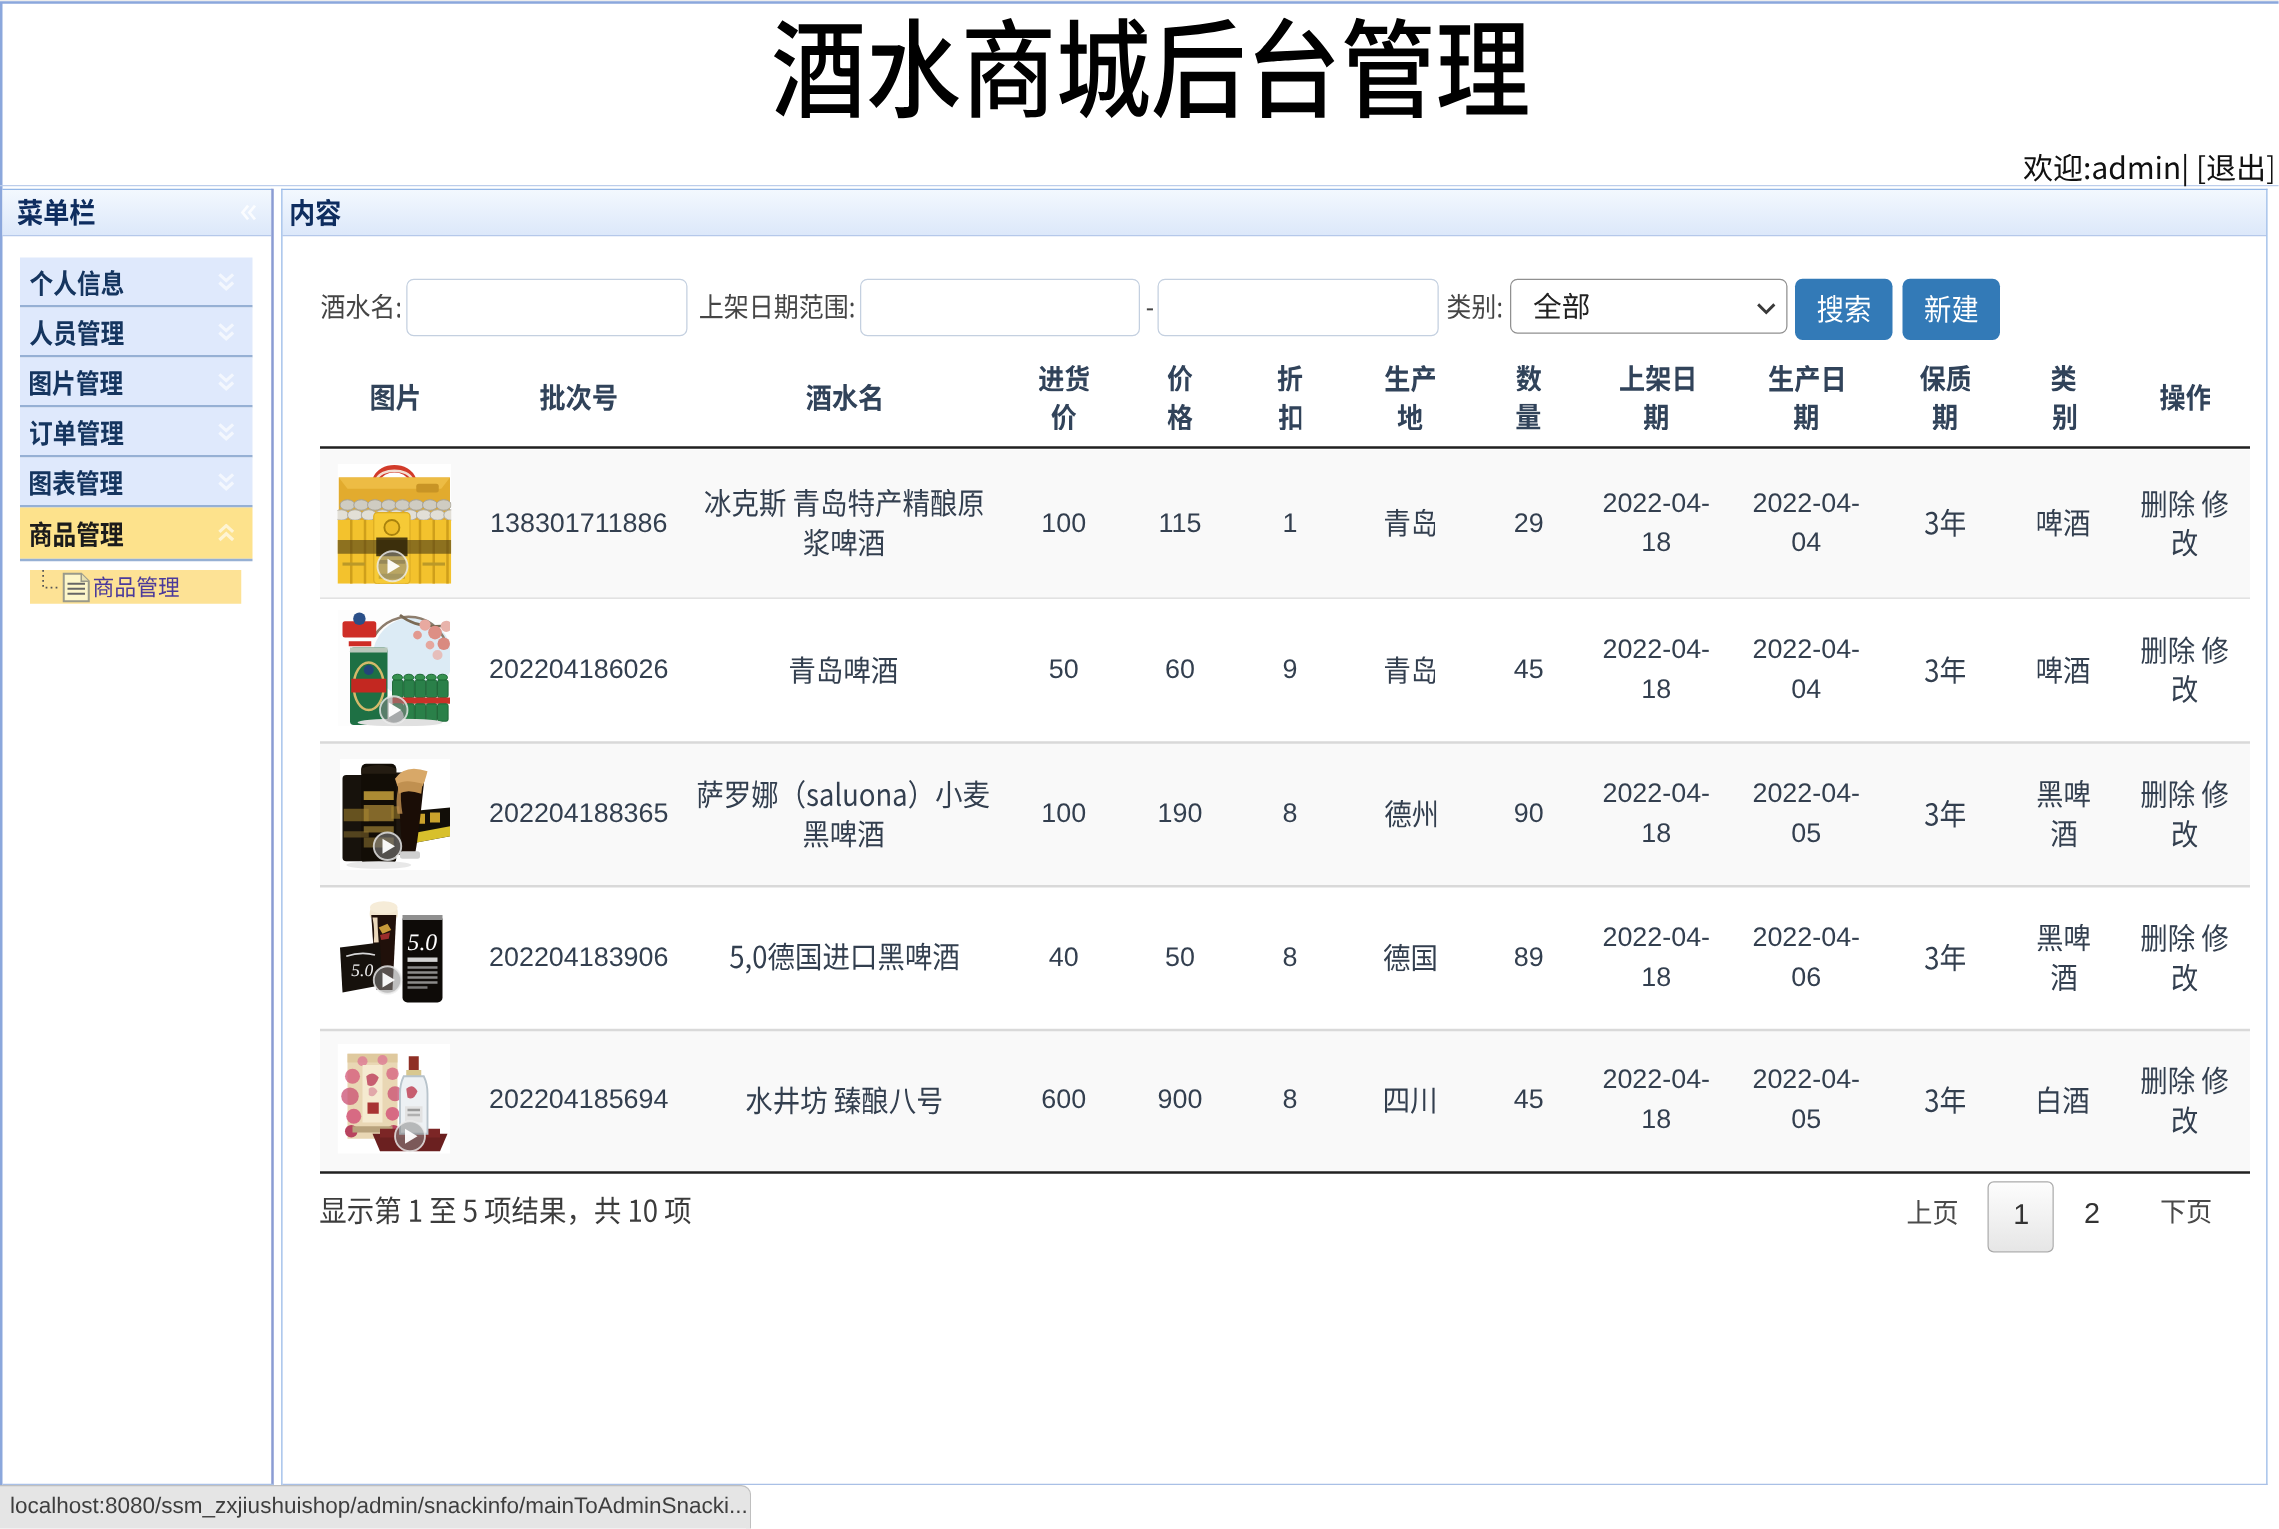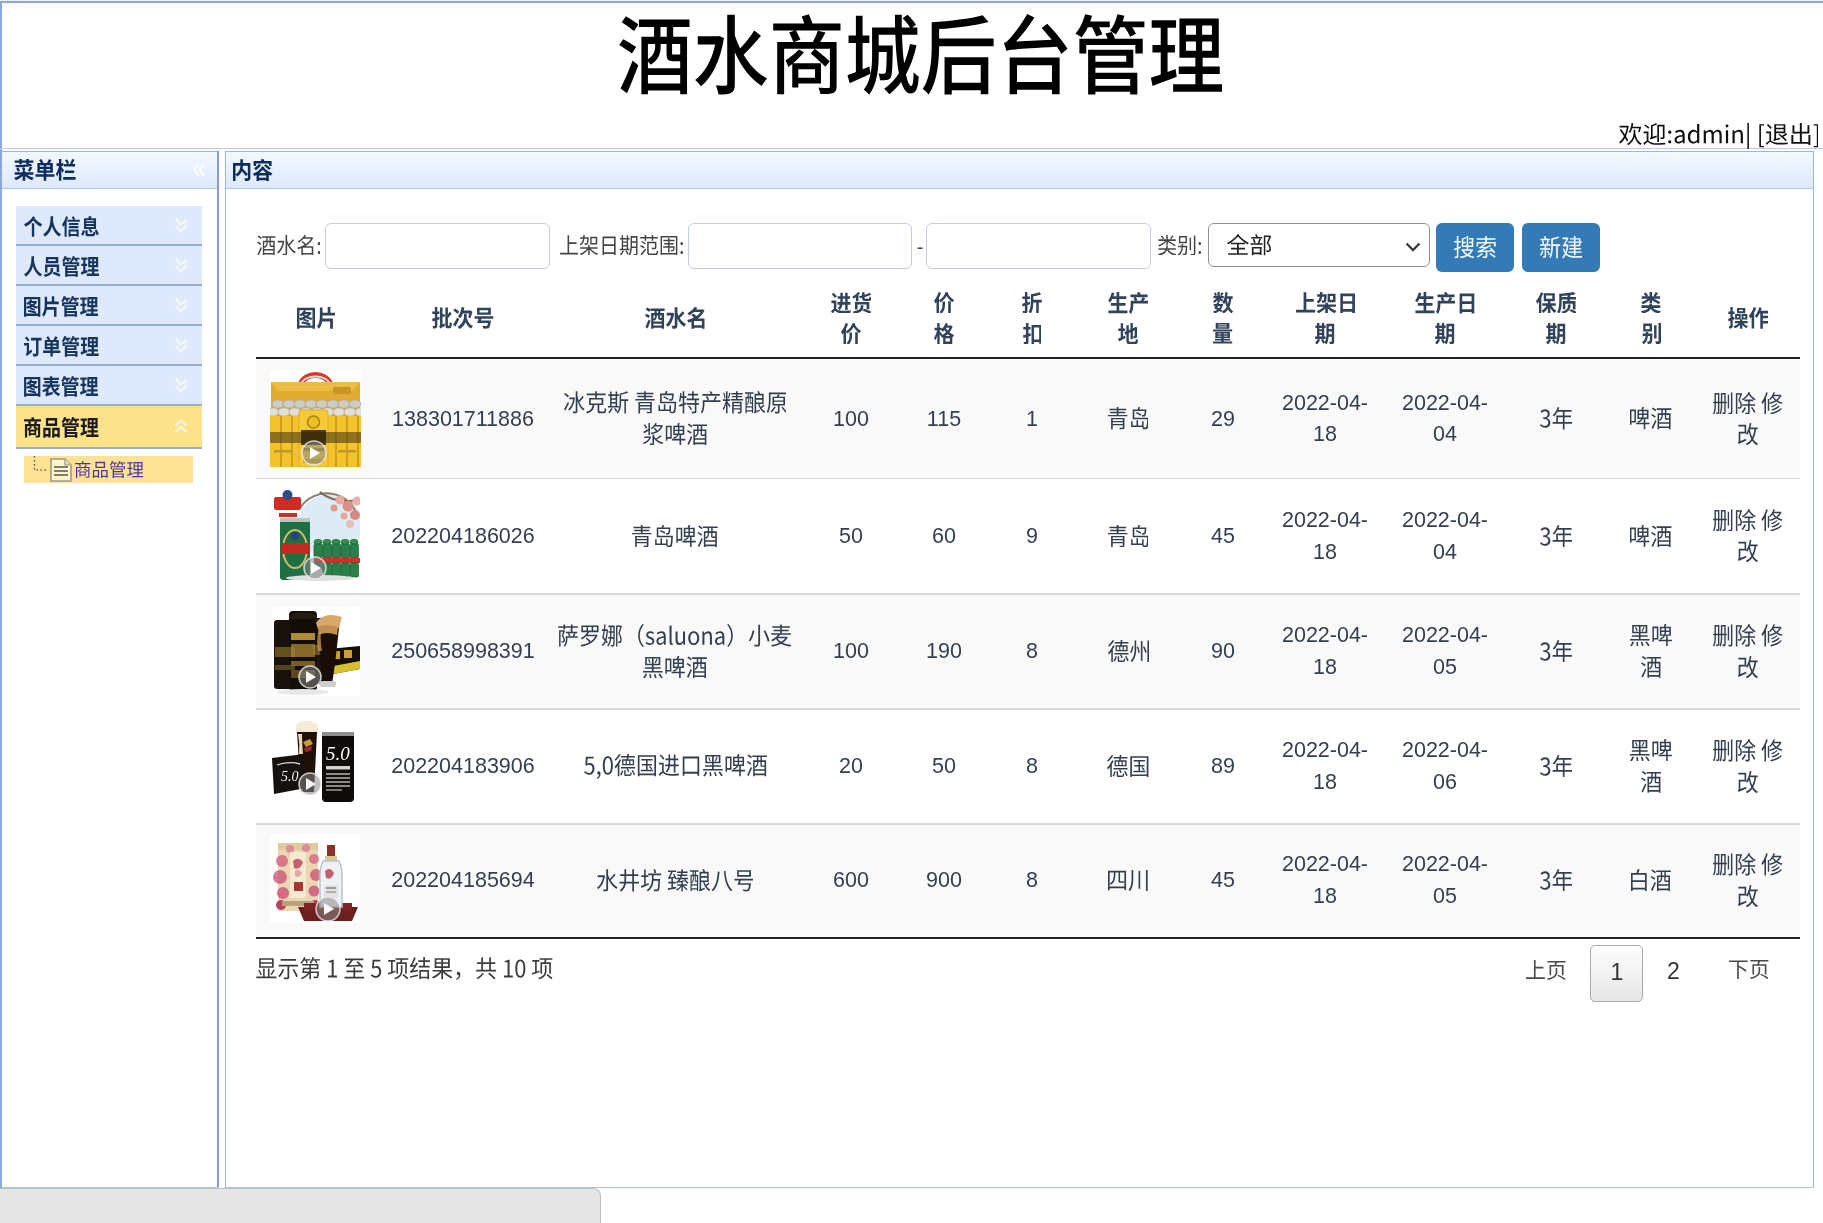--- a/index.html
+++ b/index.html
@@ -728,21 +728,21 @@
         </g>
       </svg>
     </div>
     <div style="position:absolute;left:1738.0px;top:540.4px;">
       <svg style="display:block" width="20.0" height="22.4" viewBox="1.28 -20.33 20.02 22.36">
         <g fill="#333f4f">
           <use href="#g105" transform="translate(0.0,0) scale(0.02200,0.02420)"></use>
         </g>
       </svg>
     </div>
-    <div style="position:absolute;left:463px;top:651px;transform:translate(-50%,-50%);font:normal 21.5px 'Liberation Sans', sans-serif;color:#333f4f;white-space:nowrap;">250658998391</div>
+    <div style="position:absolute;left:463px;top:651px;transform:translate(-50%,-50%);font:normal 21.5px 'Liberation Sans', sans-serif;color:#333f4f;white-space:nowrap;">202204188365</div>
     <div style="position:absolute;left:558.2px;top:623.7px;">
       <svg style="display:block" width="233.5" height="23.0" viewBox="1.17 -20.72 233.53 23.04">
         <g fill="#333f4f">
           <use href="#g106" transform="translate(0.0,0) scale(0.02200,0.02420)"></use>
           <use href="#g107" transform="translate(22.0,0) scale(0.02200,0.02420)"></use>
           <use href="#g108" transform="translate(44.0,0) scale(0.02200,0.02420)"></use>
           <use href="#g109" transform="translate(66.0,0) scale(0.02200,0.02420)"></use>
           <use href="#g110" transform="translate(88.0,0) scale(0.02200,0.02420)"></use>
           <use href="#g16" transform="translate(98.3,0) scale(0.02200,0.02420)"></use>
           <use href="#g111" transform="translate(110.7,0) scale(0.02200,0.02420)"></use>
@@ -830,21 +830,21 @@
           <use href="#g118" transform="translate(30.5,0) scale(0.02200,0.02420)"></use>
           <use href="#g123" transform="translate(52.5,0) scale(0.02200,0.02420)"></use>
           <use href="#g124" transform="translate(74.5,0) scale(0.02200,0.02420)"></use>
           <use href="#g125" transform="translate(96.5,0) scale(0.02200,0.02420)"></use>
           <use href="#g117" transform="translate(118.5,0) scale(0.02200,0.02420)"></use>
           <use href="#g99" transform="translate(140.5,0) scale(0.02200,0.02420)"></use>
           <use href="#g44" transform="translate(162.5,0) scale(0.02200,0.02420)"></use>
         </g>
       </svg>
     </div>
-    <div style="position:absolute;left:851px;top:766px;transform:translate(-50%,-50%);font:normal 21.5px 'Liberation Sans', sans-serif;color:#333f4f;white-space:nowrap;">20</div>
+    <div style="position:absolute;left:851px;top:766px;transform:translate(-50%,-50%);font:normal 21.5px 'Liberation Sans', sans-serif;color:#333f4f;white-space:nowrap;">40</div>
     <div style="position:absolute;left:944px;top:766px;transform:translate(-50%,-50%);font:normal 21.5px 'Liberation Sans', sans-serif;color:#333f4f;white-space:nowrap;">50</div>
     <div style="position:absolute;left:1032px;top:766px;transform:translate(-50%,-50%);font:normal 21.5px 'Liberation Sans', sans-serif;color:#333f4f;white-space:nowrap;">8</div>
     <div style="position:absolute;left:1107.3px;top:754.8px;">
       <svg style="display:block" width="41.5" height="22.3" viewBox="0.62 -20.40 41.49 22.34">
         <g fill="#333f4f">
           <use href="#g118" transform="translate(0.0,0) scale(0.02200,0.02420)"></use>
           <use href="#g123" transform="translate(22.0,0) scale(0.02200,0.02420)"></use>
         </g>
       </svg>
     </div>
@@ -1152,12 +1152,13 @@
     <div style="position:absolute;left:1673.5px;top:971px;transform:translate(-50%,-50%);font:normal 23px 'Liberation Sans', sans-serif;color:#333;white-space:nowrap;">2</div>
     <div style="position:absolute;left:1729.3px;top:959.9px;">
       <svg style="display:block" width="39.5" height="19.1" viewBox="1.16 -17.31 39.48 19.14">
         <g fill="#4a4a4a">
           <use href="#g145" transform="translate(0.0,0) scale(0.02100,0.02205)"></use>
           <use href="#g144" transform="translate(21.0,0) scale(0.02100,0.02205)"></use>
         </g>
       </svg>
     </div>
     <div style="position:absolute;left:0px;top:1188px;width:601px;height:35px;background:#e5e5e5;border-top:1px solid #bfbfbf;border-right:1px solid #bfbfbf;border-top-right-radius:8px;box-sizing:border-box;"></div>
+    <div style="position:absolute;left:8px;top:1205px;transform:translateY(-50%);font:normal 18px 'Liberation Sans', sans-serif;color:#3e3e3e;white-space:nowrap;">localhost:8080/ssm_zxjiushuishop/admin/snackinfo/mainToAdminSnacki...</div>
   </div>
 </body></html>

